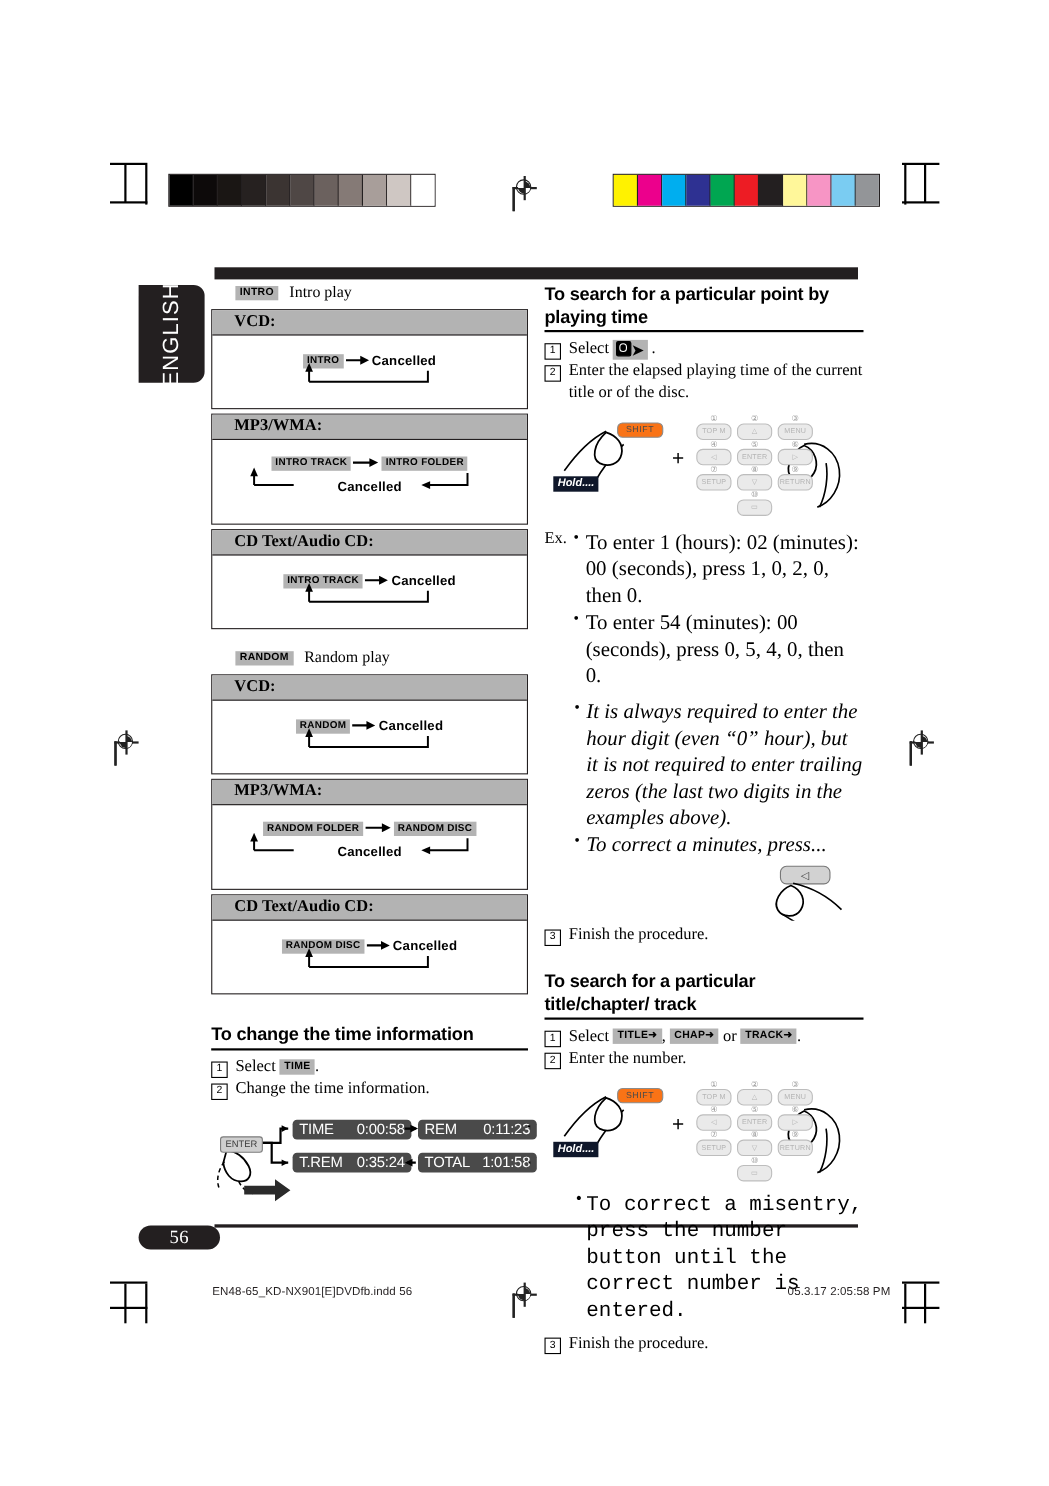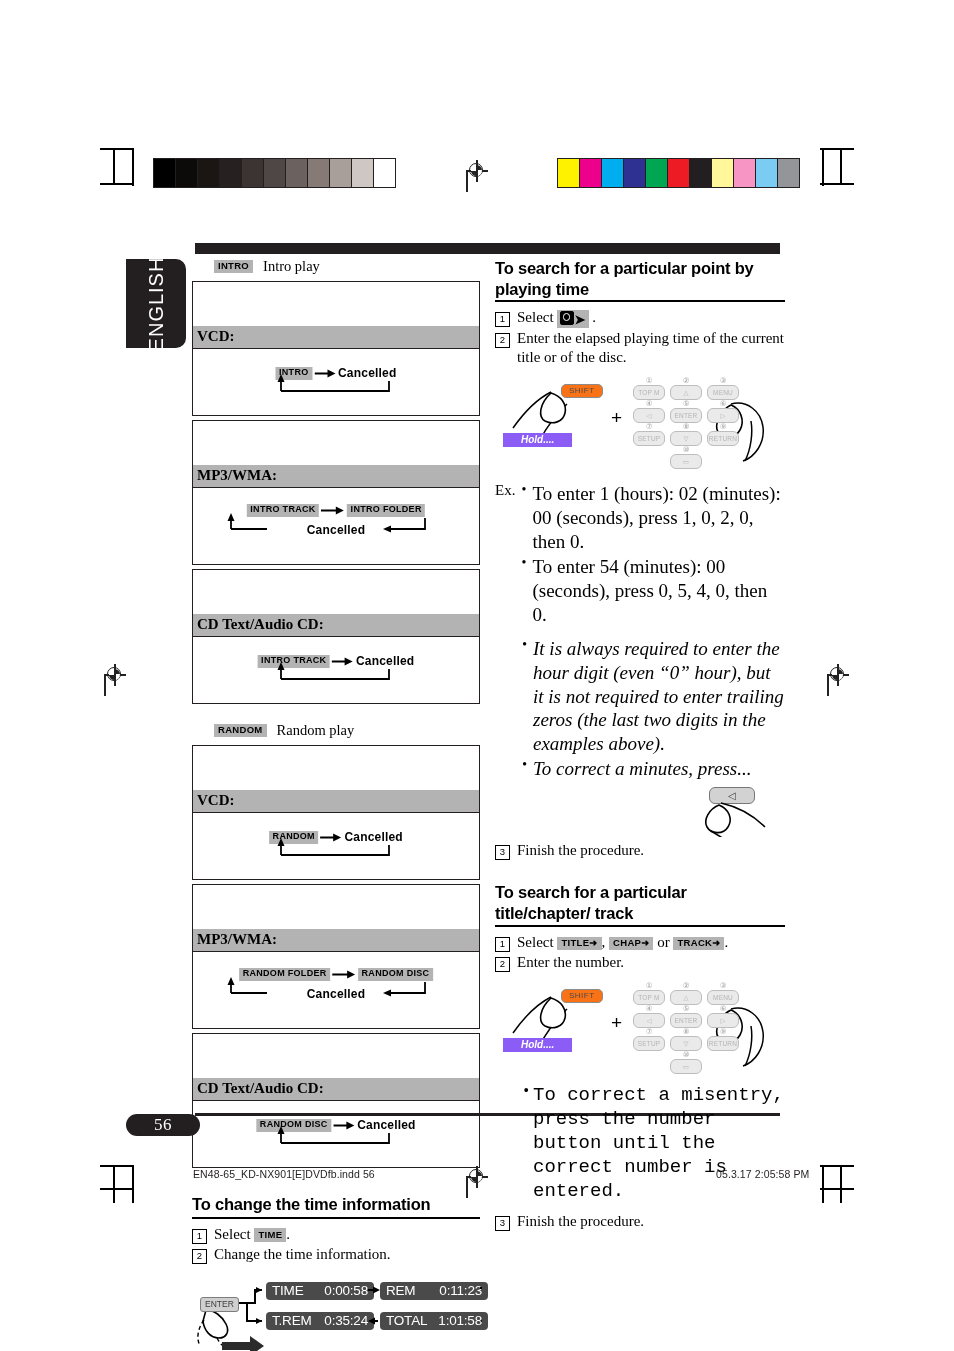--- a/index.html
+++ b/index.html
@@ -57,21 +57,21 @@
   .chip.sm{font-size:9px;padding:1.5px 3.5px 2px;}
 
   .legend-row{display:flex;align-items:center;gap:10px;margin:0 0 6px 22px;}
   .legend-row .lbl{font-size:14.5px;}
 
   
   .mtable{border:1.6px solid #231f20;margin-bottom:4px;}
   .mtable .hdr{
     background:#b3b3b3;border-bottom:1.6px solid #231f20;
     font-family:"Liberation Serif",serif;font-weight:bold;font-size:15px;
-    padding:2px 0 3px 4px;color:#000;margin-top:44px;
+    padding:2px 0 3px 20px;color:#000;
   }
   .mtable .body{position:relative;padding:8px 0 10px;min-height:46px;}
   .cancel-txt{font-family:"Liberation Sans",sans-serif;font-weight:bold;font-size:12px;letter-spacing:.2px;}
 
   
   h2.sec{
     font-family:"Liberation Sans",sans-serif;font-weight:bold;font-size:16.5px;
     margin:0 0 6px;padding:0 0 2px;border-bottom:2px solid #000;display:block;
     letter-spacing:-.2px;line-height:1.25;
   }
@@ -96,22 +96,22 @@
   .keypad{position:relative;width:110px;}
   .krow{display:flex;gap:5px;justify-content:center;}
   .kcell{width:32px;text-align:center;}
   .knum{font-size:7.5px;color:#9a9a9a;font-family:"Liberation Sans",sans-serif;line-height:8px;}
   .kbtn{
     height:13px;border:1px solid #bdbdbd;border-radius:6px;background:#eaeaea;
     font-family:"Liberation Sans",sans-serif;font-size:6.5px;color:#b5b5b5;
     display:flex;align-items:center;justify-content:center;letter-spacing:.2px;
   }
   .hold{
-    background:#8b5cf6;color:#fff;font-family:"Liberation Sans",sans-serif;font-style:italic;
-    font-weight:bold;font-size:10px;padding:1px 18px 2px;display:inline-block;
+    background:#0f172a;color:#fff;font-family:"Liberation Sans",sans-serif;font-style:italic;
+    font-weight:bold;font-size:10px;padding:1px 4px 2px;display:inline-block;
   }
   .shiftbtn{
     background:#f97316;border:1px solid #8b8b8b;border-radius:5px;
     font-family:"Liberation Sans",sans-serif;font-size:8px;color:#4a4a4a;
     padding:1px 7px 2px;display:inline-block;letter-spacing:.5px;
   }
   .plus{font-size:19px;font-family:"Liberation Sans",sans-serif;}
 
   
   .tbox{

